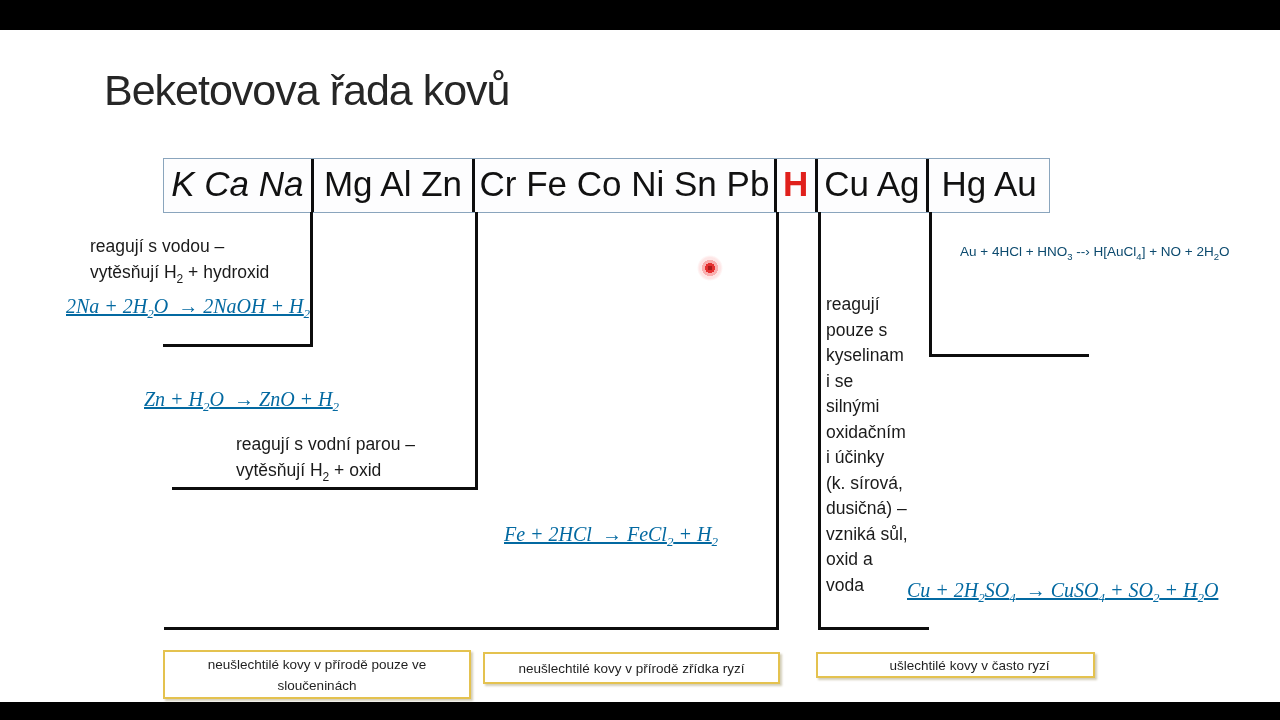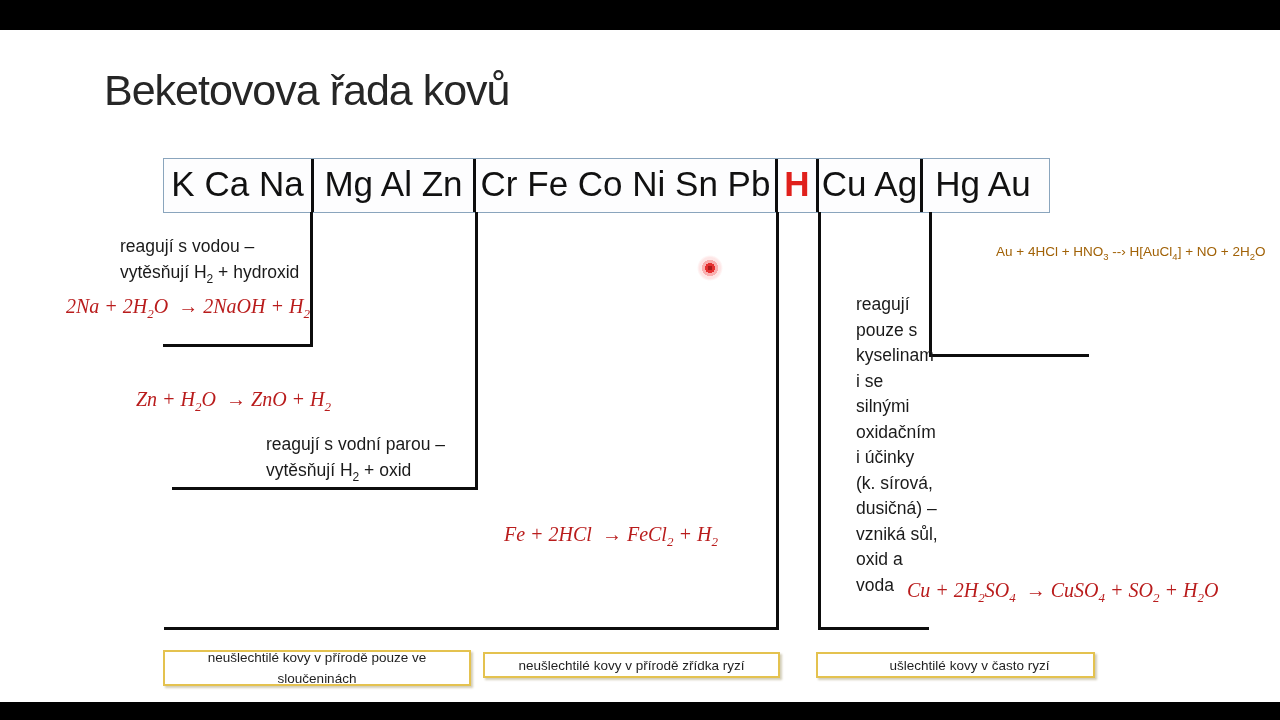--- a/index.html
+++ b/index.html
@@ -10,65 +10,65 @@
   .bar.bottom{top:702px;height:18px;}
 
   .title{position:absolute;left:96px;top:58px;margin:8px;font-size:43px;font-weight:400;
          letter-spacing:-1px;color:#262626;}
 
   
   .series{position:absolute;left:163px;top:158px;width:887px;height:55px;
           border:1px solid #8aa5bd;box-sizing:border-box;display:flex;background:#fdfdfe;}
   .series .cell{box-sizing:border-box;height:100%;line-height:50px;text-align:center;
                 font-size:35px;color:#111;border-right:3px solid #0d0d0d;white-space:nowrap;}
-  .series .g1{width:150px;} .series .g2{width:162px;} .series .g3{width:302px;text-align:center;}
+  .series .g1{width:150px;font-style:italic;} .series .g2{width:162px;} .series .g3{width:302px;text-align:center;}
   .series .g4{width:41px;color:#e0201c;font-weight:700;}
-  .series .g5{width:104px;} .series .g6{width:120px;border-right:none;}
+  .series .g5{width:112px;} .series .g6{width:120px;border-right:none;}
 
   
   .ln{position:absolute;background:#0d0d0d;}
   .v1{left:310px;top:212px;width:3px;height:135px;}
   .h1{left:163px;top:344px;width:150px;height:3px;}
   .v2{left:475px;top:212px;width:3px;height:278px;}
   .h2{left:172px;top:487px;width:306px;height:3px;}
   .v3{left:776px;top:212px;width:3px;height:418px;}
   .h3{left:164px;top:627px;width:615px;height:3px;}
   .v4{left:818px;top:212px;width:3px;height:418px;}
   .h4{left:818px;top:627px;width:111px;height:3px;}
   .v5{left:929px;top:212px;width:3px;height:145px;}
   .h5{left:929px;top:354px;width:160px;height:3px;}
 
   
-  .note{position:absolute;font-size:17.5px;line-height:26px;color:#1a1a1a;margin-left:30px;}
+  .note{position:absolute;font-size:17.5px;line-height:26px;color:#1a1a1a;}
   .note sub{font-size:12px;}
   .water-label{left:90px;top:233px;}
   .steam-label{left:236px;top:431px;}
   .acid-label{left:397px;top:564px;}
   .oxidacid-label{left:826px;top:292px;line-height:25.5px;}
   .aquaregia-label{left:944px;top:295px;line-height:25px;}
 
   
   .eq{position:absolute;font-family:"Liberation Serif",serif;font-style:italic;
-      font-size:20px;color:#b91c1c;white-space:pre;}
+      font-size:20px;color:#0369a1;white-space:pre;text-decoration:underline;}
   .eq sub{font-size:13px;font-style:italic;}
   .water-eq{left:66px;top:295px;}
-  .steam-eq{left:136px;top:388px;}
+  .steam-eq{left:144px;top:388px;}
   .acid-eq{left:504px;top:523px;}
   .oxidacid-eq{left:907px;top:579px;}
-  .aquaregia-eq{position:absolute;left:996px;top:244px;font-size:13.5px;color:#a16207;
+  .aquaregia-eq{position:absolute;left:960px;top:244px;font-size:13.5px;color:#0c4a6e;
                 white-space:pre;}
   .aquaregia-eq sub{font-size:9.5px;}
 
   
   .fbox{position:absolute;box-sizing:border-box;border:2px solid #e4c24f;background:#fff;
         font-size:13.5px;line-height:21px;text-align:center;color:#1f1f1f;
         display:flex;align-items:center;justify-content:center;
         box-shadow:2px 2px 2px rgba(130,115,55,0.35);}
-  .fb1{left:163px;top:650px;width:308px;height:36px;padding:14px 20px;}
-  .fb2{left:483px;top:652px;width:297px;height:26px;}
+  .fb1{left:163px;top:650px;width:308px;height:49px;padding:14px 20px;}
+  .fb2{left:483px;top:652px;width:297px;height:32px;}
   .fb3{left:816px;top:652px;width:279px;height:26px;padding-left:28px;}
 
   
   .laser{position:absolute;left:697px;top:255px;width:26px;height:26px;border-radius:50%;
          background:radial-gradient(circle,
            #a81a1a 0 2.5px,
            #e53030 2.5px 5px,
            rgba(245,110,110,0.55) 5px 8px,
            rgba(250,165,165,0.28) 8px 10.5px,
            rgba(255,210,210,0) 13px);}

